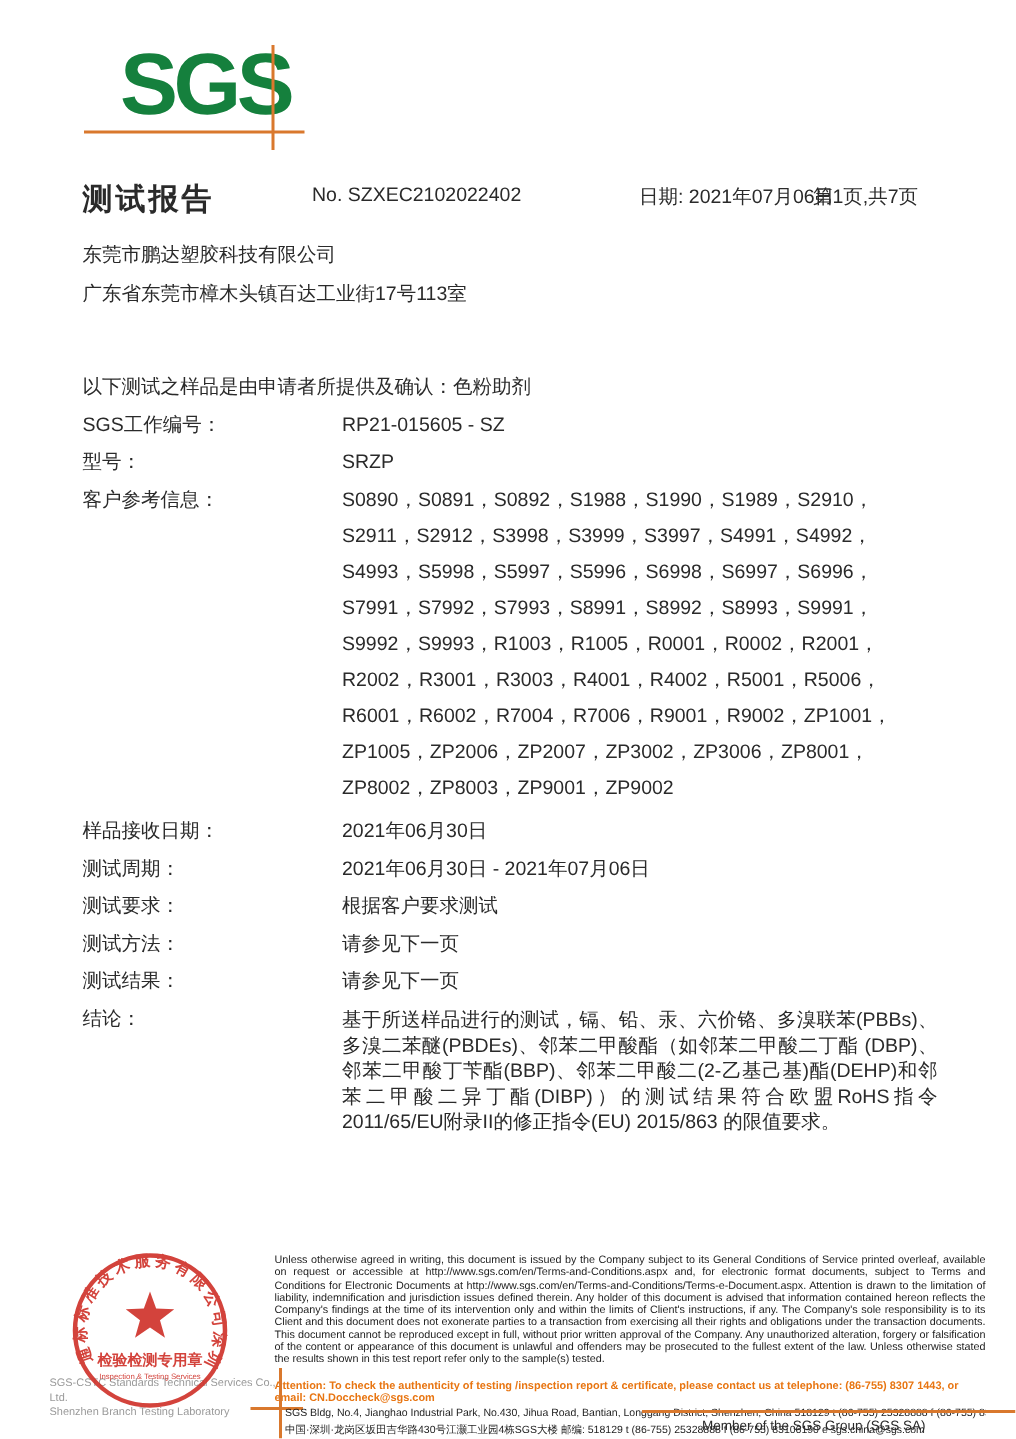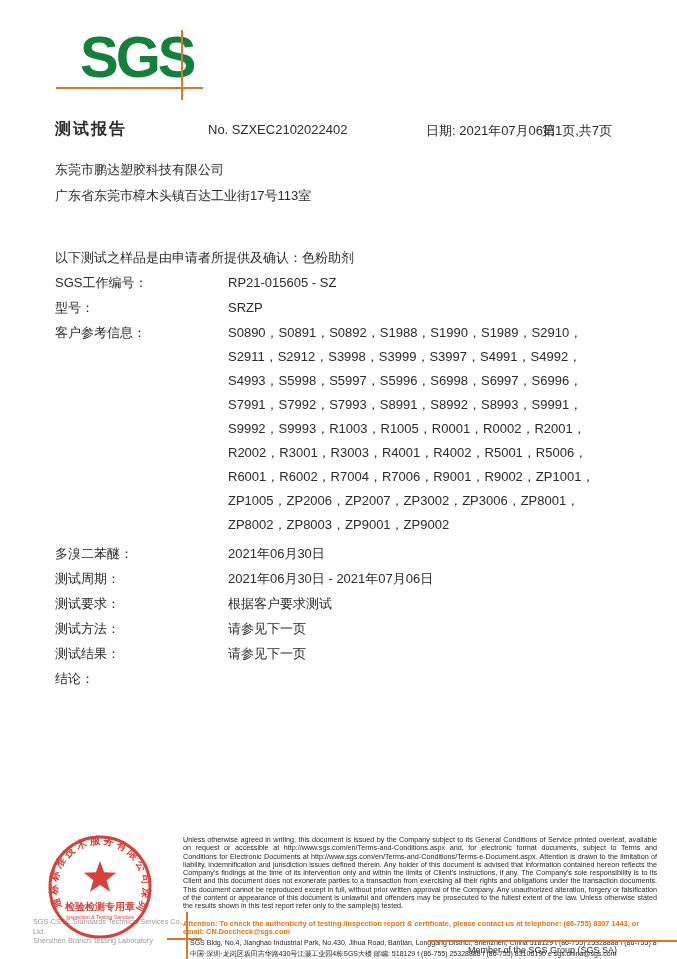--- a/index.html
+++ b/index.html
@@ -16,21 +16,21 @@
   
   .logo-text {
     position:absolute; left:80px; top:28px;
     font-size:58px; font-weight:bold; color:#15803d;
     letter-spacing:-3px; line-height:58px;
   }
   .logo-hline { position:absolute; left:56px; top:87px; width:147px; height:2px; background:#d9782d; }
   .logo-vline { position:absolute; left:181px; top:30px; width:2px; height:70px; background:#d9782d; }
 
   
-  .doc-title { position:absolute; left:55px; top:119px; font-size:16px; font-weight:bold; letter-spacing:2px; }
+  .doc-title { position:absolute; left:55px; top:119px; font-size:20px; font-weight:bold; letter-spacing:2px; }
   .report-no { position:absolute; left:208px; top:122px; font-size:13px; }
   .report-date { position:absolute; left:426px; top:122px; font-size:13px; }
   .page-indicator { position:absolute; left:542px; top:122px; font-size:13px; }
 
   
   .applicant-name { position:absolute; left:55px; top:161px; font-size:13px; }
   .applicant-address { position:absolute; left:55px; top:187px; font-size:13px; }
 
   
   .sample-statement { position:absolute; left:55px; top:249px; font-size:13px; }
@@ -97,41 +97,42 @@
 S2911，S2912，S3998，S3999，S3997，S4991，S4992，
 S4993，S5998，S5997，S5996，S6998，S6997，S6996，
 S7991，S7992，S7993，S8991，S8992，S8993，S9991，
 S9992，S9993，R1003，R1005，R0001，R0002，R2001，
 R2002，R3001，R3003，R4001，R4002，R5001，R5006，
 R6001，R6002，R7004，R7006，R9001，R9002，ZP1001，
 ZP1005，ZP2006，ZP2007，ZP3002，ZP3006，ZP8001，
 ZP8002，ZP8003，ZP9001，ZP9002</span>
     </div>
     <div class="row">
-      <span class="lbl">多溴二苯醚：</span>
+      <span class="lbl">样品接收日期：</span>
       <span class="val">2021年06月30日</span>
     </div>
     <div class="row">
       <span class="lbl">测试周期：</span>
       <span class="val">2021年06月30日 - 2021年07月06日</span>
     </div>
     <div class="row">
       <span class="lbl">测试要求：</span>
       <span class="val">根据客户要求测试</span>
     </div>
     <div class="row">
       <span class="lbl">测试方法：</span>
       <span class="val">请参见下一页</span>
     </div>
     <div class="row">
       <span class="lbl">测试结果：</span>
       <span class="val">请参见下一页</span>
     </div>
     <div class="row conclusion-row">
       <span class="lbl">结论：</span>
+      <span class="val">基于所送样品进行的测试，镉、铅、汞、六价铬、多溴联苯(PBBs)、多溴二苯醚(PBDEs)、邻苯二甲酸酯（如邻苯二甲酸二丁酯 (DBP)、邻苯二甲酸丁苄酯(BBP)、邻苯二甲酸二(2-乙基己基)酯(DEHP)和邻苯二甲酸二异丁酯(DIBP)）的测试结果符合欧盟RoHS指令2011/65/EU附录II的修正指令(EU) 2015/863 的限值要求。</span>
     </div>
   </div>
 
   <svg class="stamp" width="108" height="108" viewBox="0 0 108 108">
     <circle cx="54" cy="54" r="50" fill="none" stroke="#d0342c" stroke-width="3"></circle>
     <path id="seal-arc" d="M16,74 A43,43 0 1 1 92,74" fill="none"></path>
     <text font-size="10.5" fill="#d0342c" letter-spacing="2.5" font-weight="bold">
       <textPath href="#seal-arc">通标标准技术服务有限公司深圳分公司</textPath>
     </text>
     <path d="M0,-17 L4.11,-5.66 L16.17,-5.25 L6.66,2.16 L9.99,13.75 L0,7 L-9.99,13.75 L-6.66,2.16 L-16.17,-5.25 L-4.11,-5.66 Z" fill="#d0342c" transform="translate(54,45)"></path>

